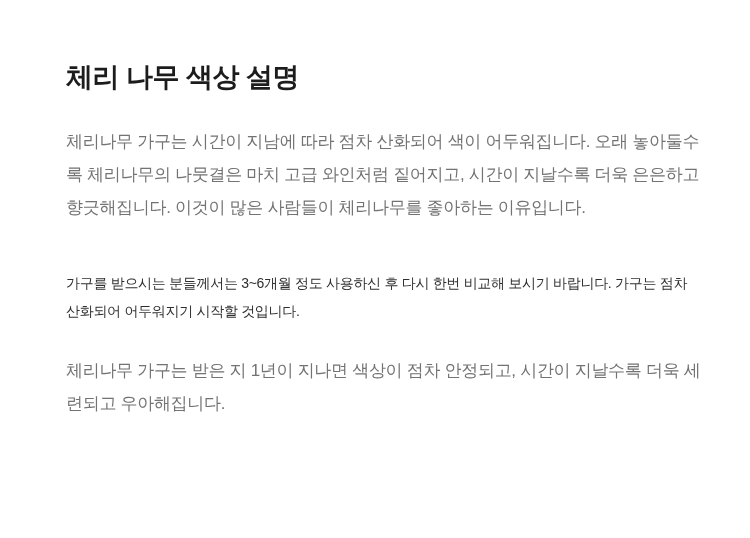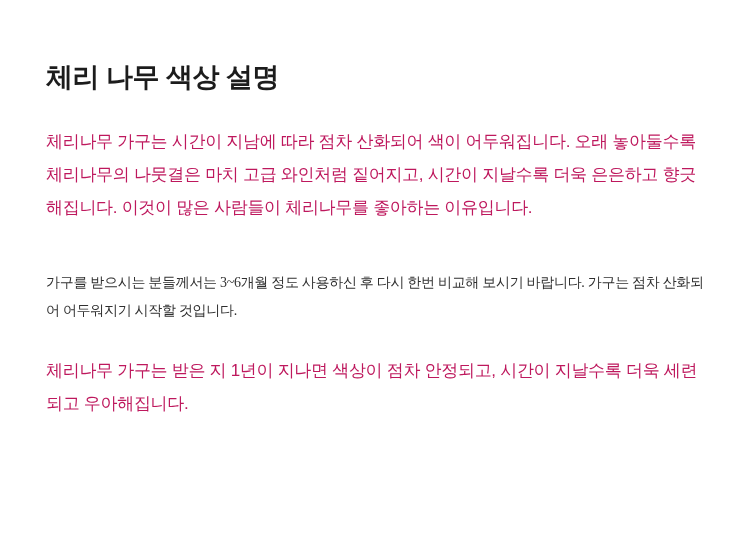--- a/index.html
+++ b/index.html
@@ -12,50 +12,49 @@
     background: #ffffff;
     font-family: "Liberation Sans", "DejaVu Sans", sans-serif;
     color: #222222;
     overflow: hidden;
   }
   .page {
     position: relative;
     width: 750px;
     height: 478px;
     box-sizing: border-box;
-    padding: 48px 46px 0 46px;
+    padding: 48px 46px 0 66px;
     background: #ffffff;
   }
   .doc-title {
     font-size: 27px;
     font-weight: bold;
     letter-spacing: -0.5px;
     color: #1c1c1c;
     margin: 0;
     padding-top: 12px;
     line-height: 1.3;
   }
   .para {
     margin: 0;
-    color: #be185d;
+    color: #737373;
     letter-spacing: -0.3px;
   }
   .para-main {
     font-size: 17px;
     line-height: 1.95;
     margin-top: 30px;
     max-width: 660px;
   }
   .para-small {
     font-size: 14px;
     line-height: 2.05;
     margin-top: 44px;
     max-width: 660px;
     color: #2f2f2f;
-    font-family: Liberation Serif, serif;
   }
   .para-last {
     font-size: 17px;
     line-height: 1.95;
     margin-top: 28px;
     max-width: 660px;
   }
 </style>
 </head>
 <body>

